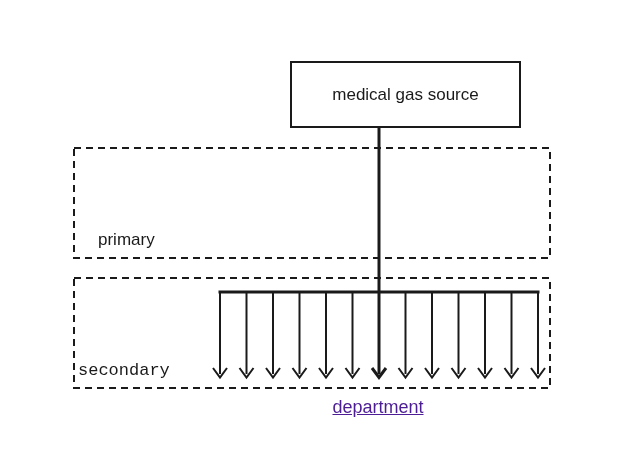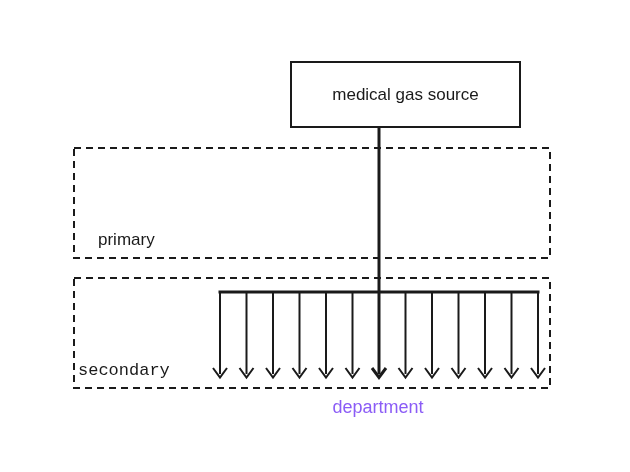--- a/index.html
+++ b/index.html
@@ -48,21 +48,22 @@
   }
   .zone-label.primary { left: 78px; top: 230px; margin-left: 20px; }
   .zone-label.secondary { left: 78px; top: 361px; font-family: Liberation Mono, monospace; }
   .department-label {
     position: absolute;
     left: 278px;
     top: 397px;
     width: 200px;
     text-align: center;
     font-size: 18px;
-    color: #8b5cf6;
+    color: #4c1d95;
+    text-decoration: underline;
   }
 </style>
 </head>
 <body>
 
 <div class="stage">
 
   <svg class="diagram-svg" viewBox="0 0 630 472" xmlns="http://www.w3.org/2000/svg">
 
     <rect x="74" y="148" width="476" height="110" fill="none" stroke="#1a1a1a" stroke-width="2" stroke-dasharray="7 5"></rect>

